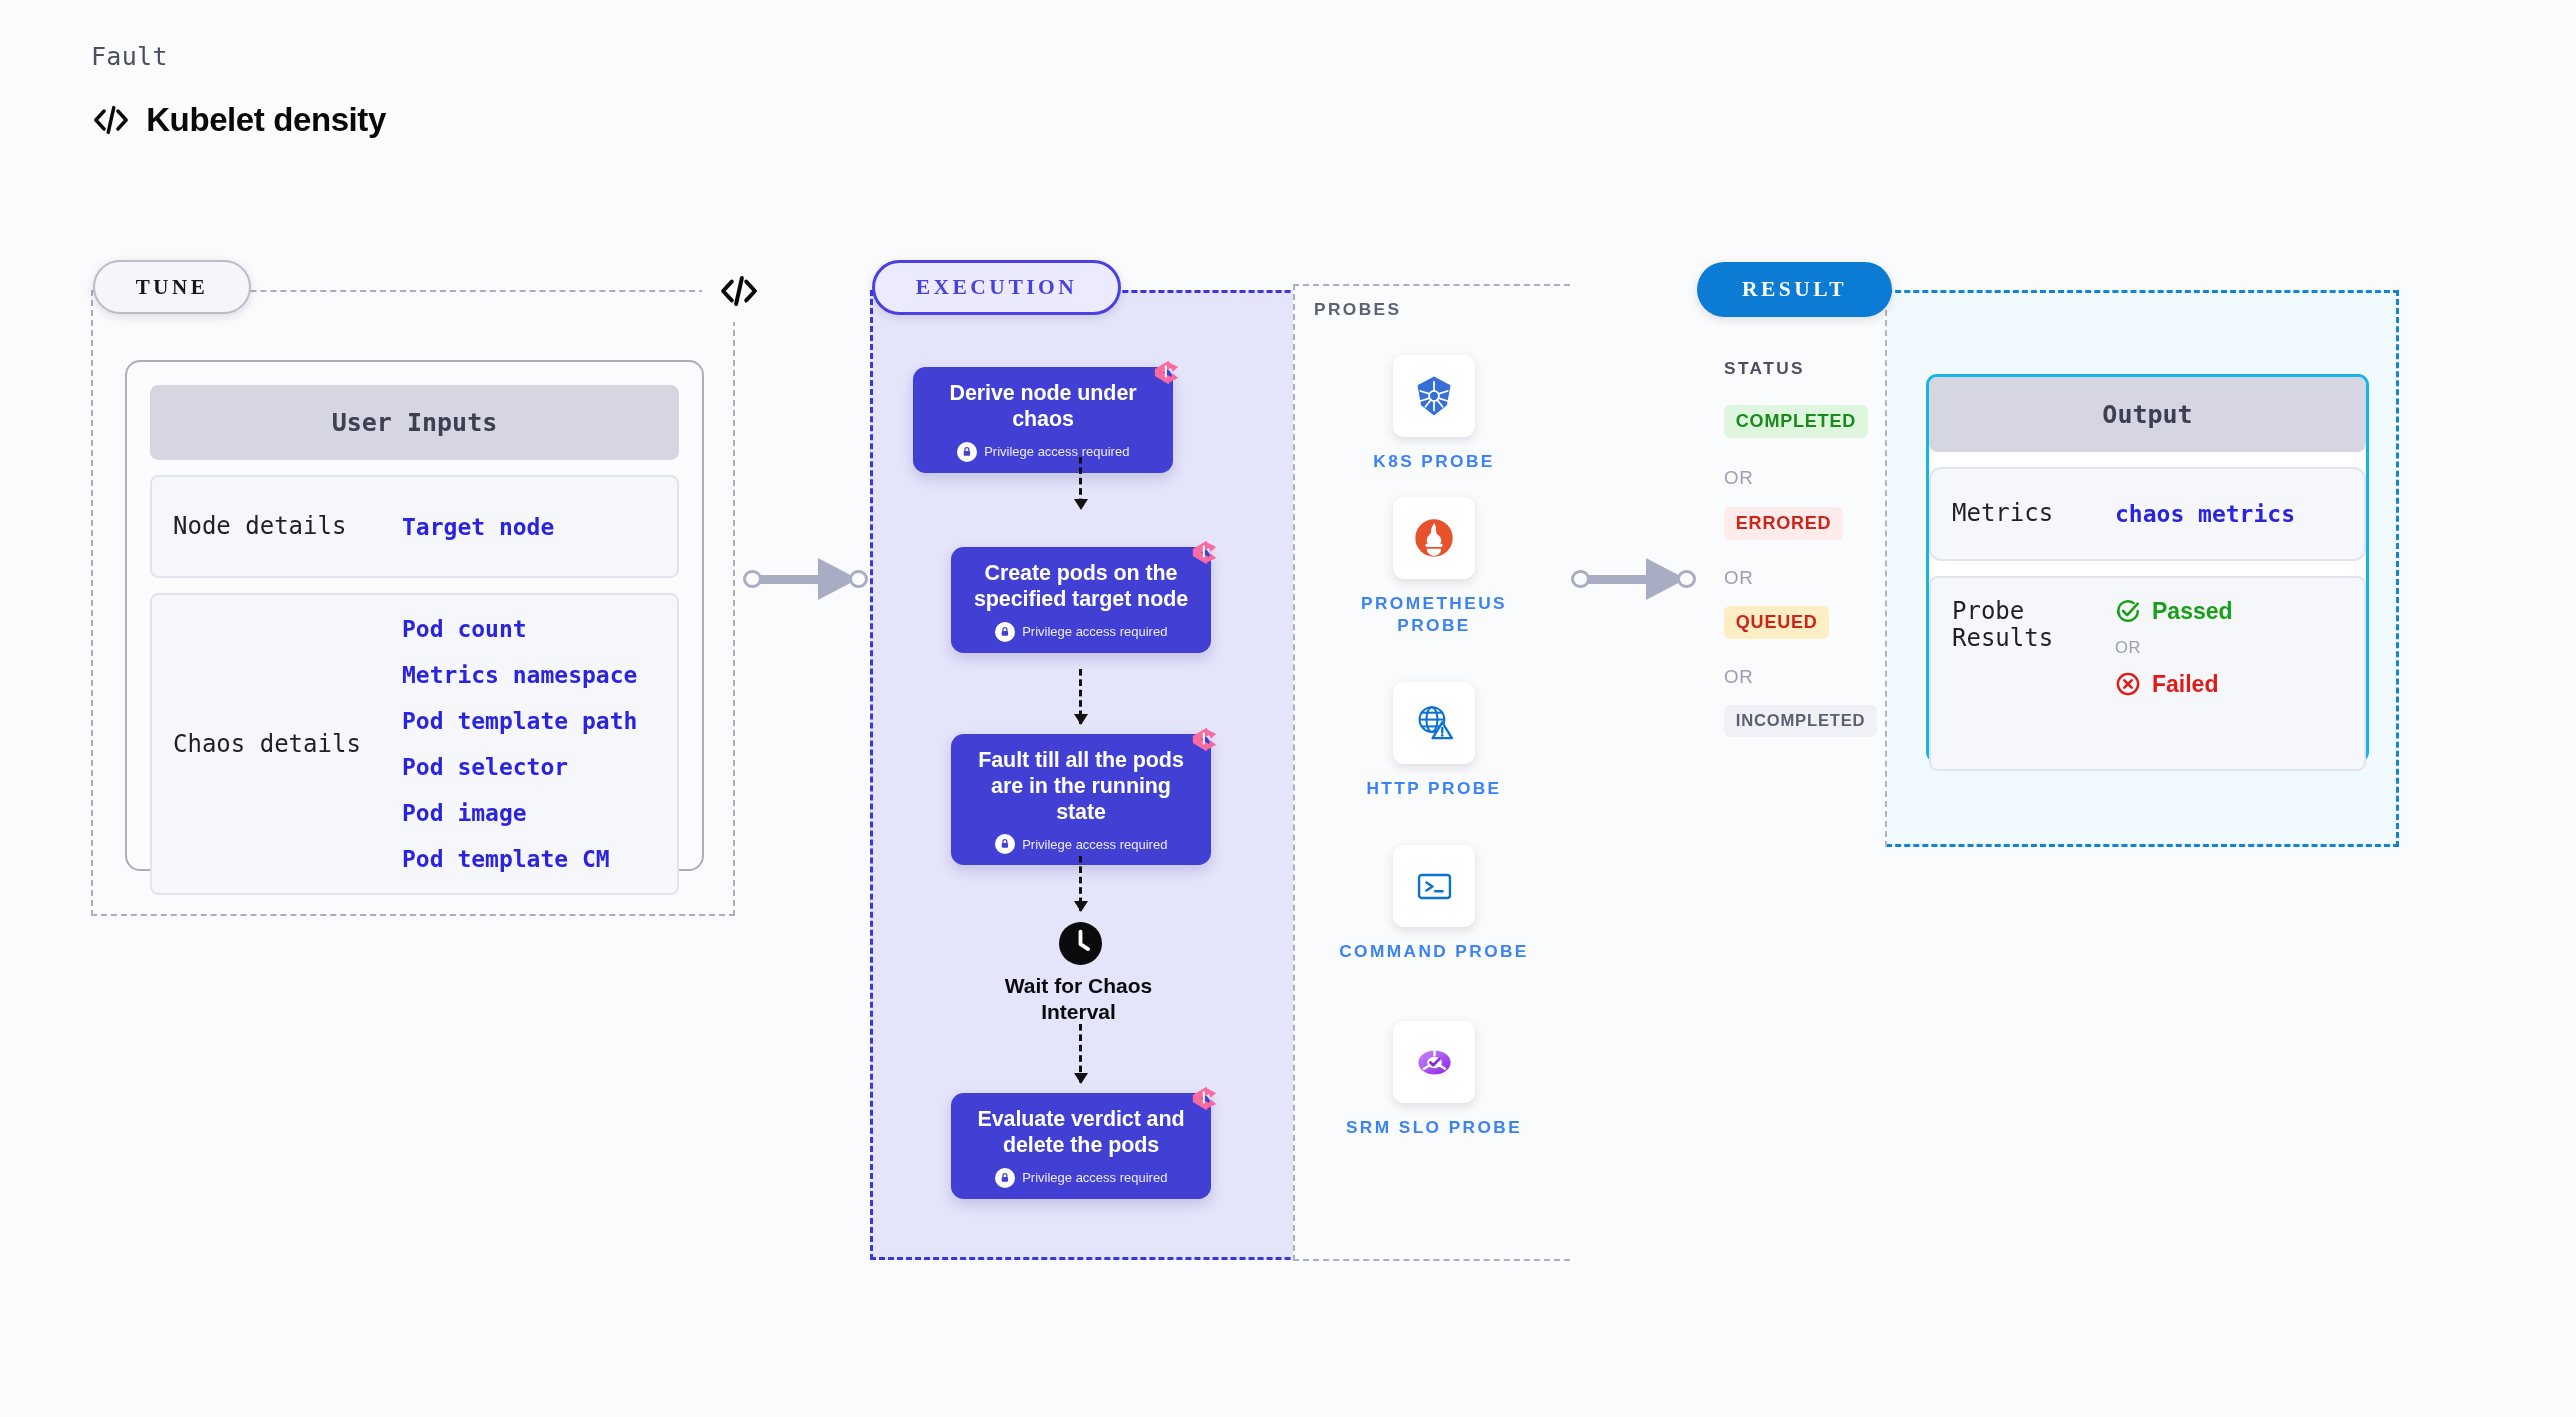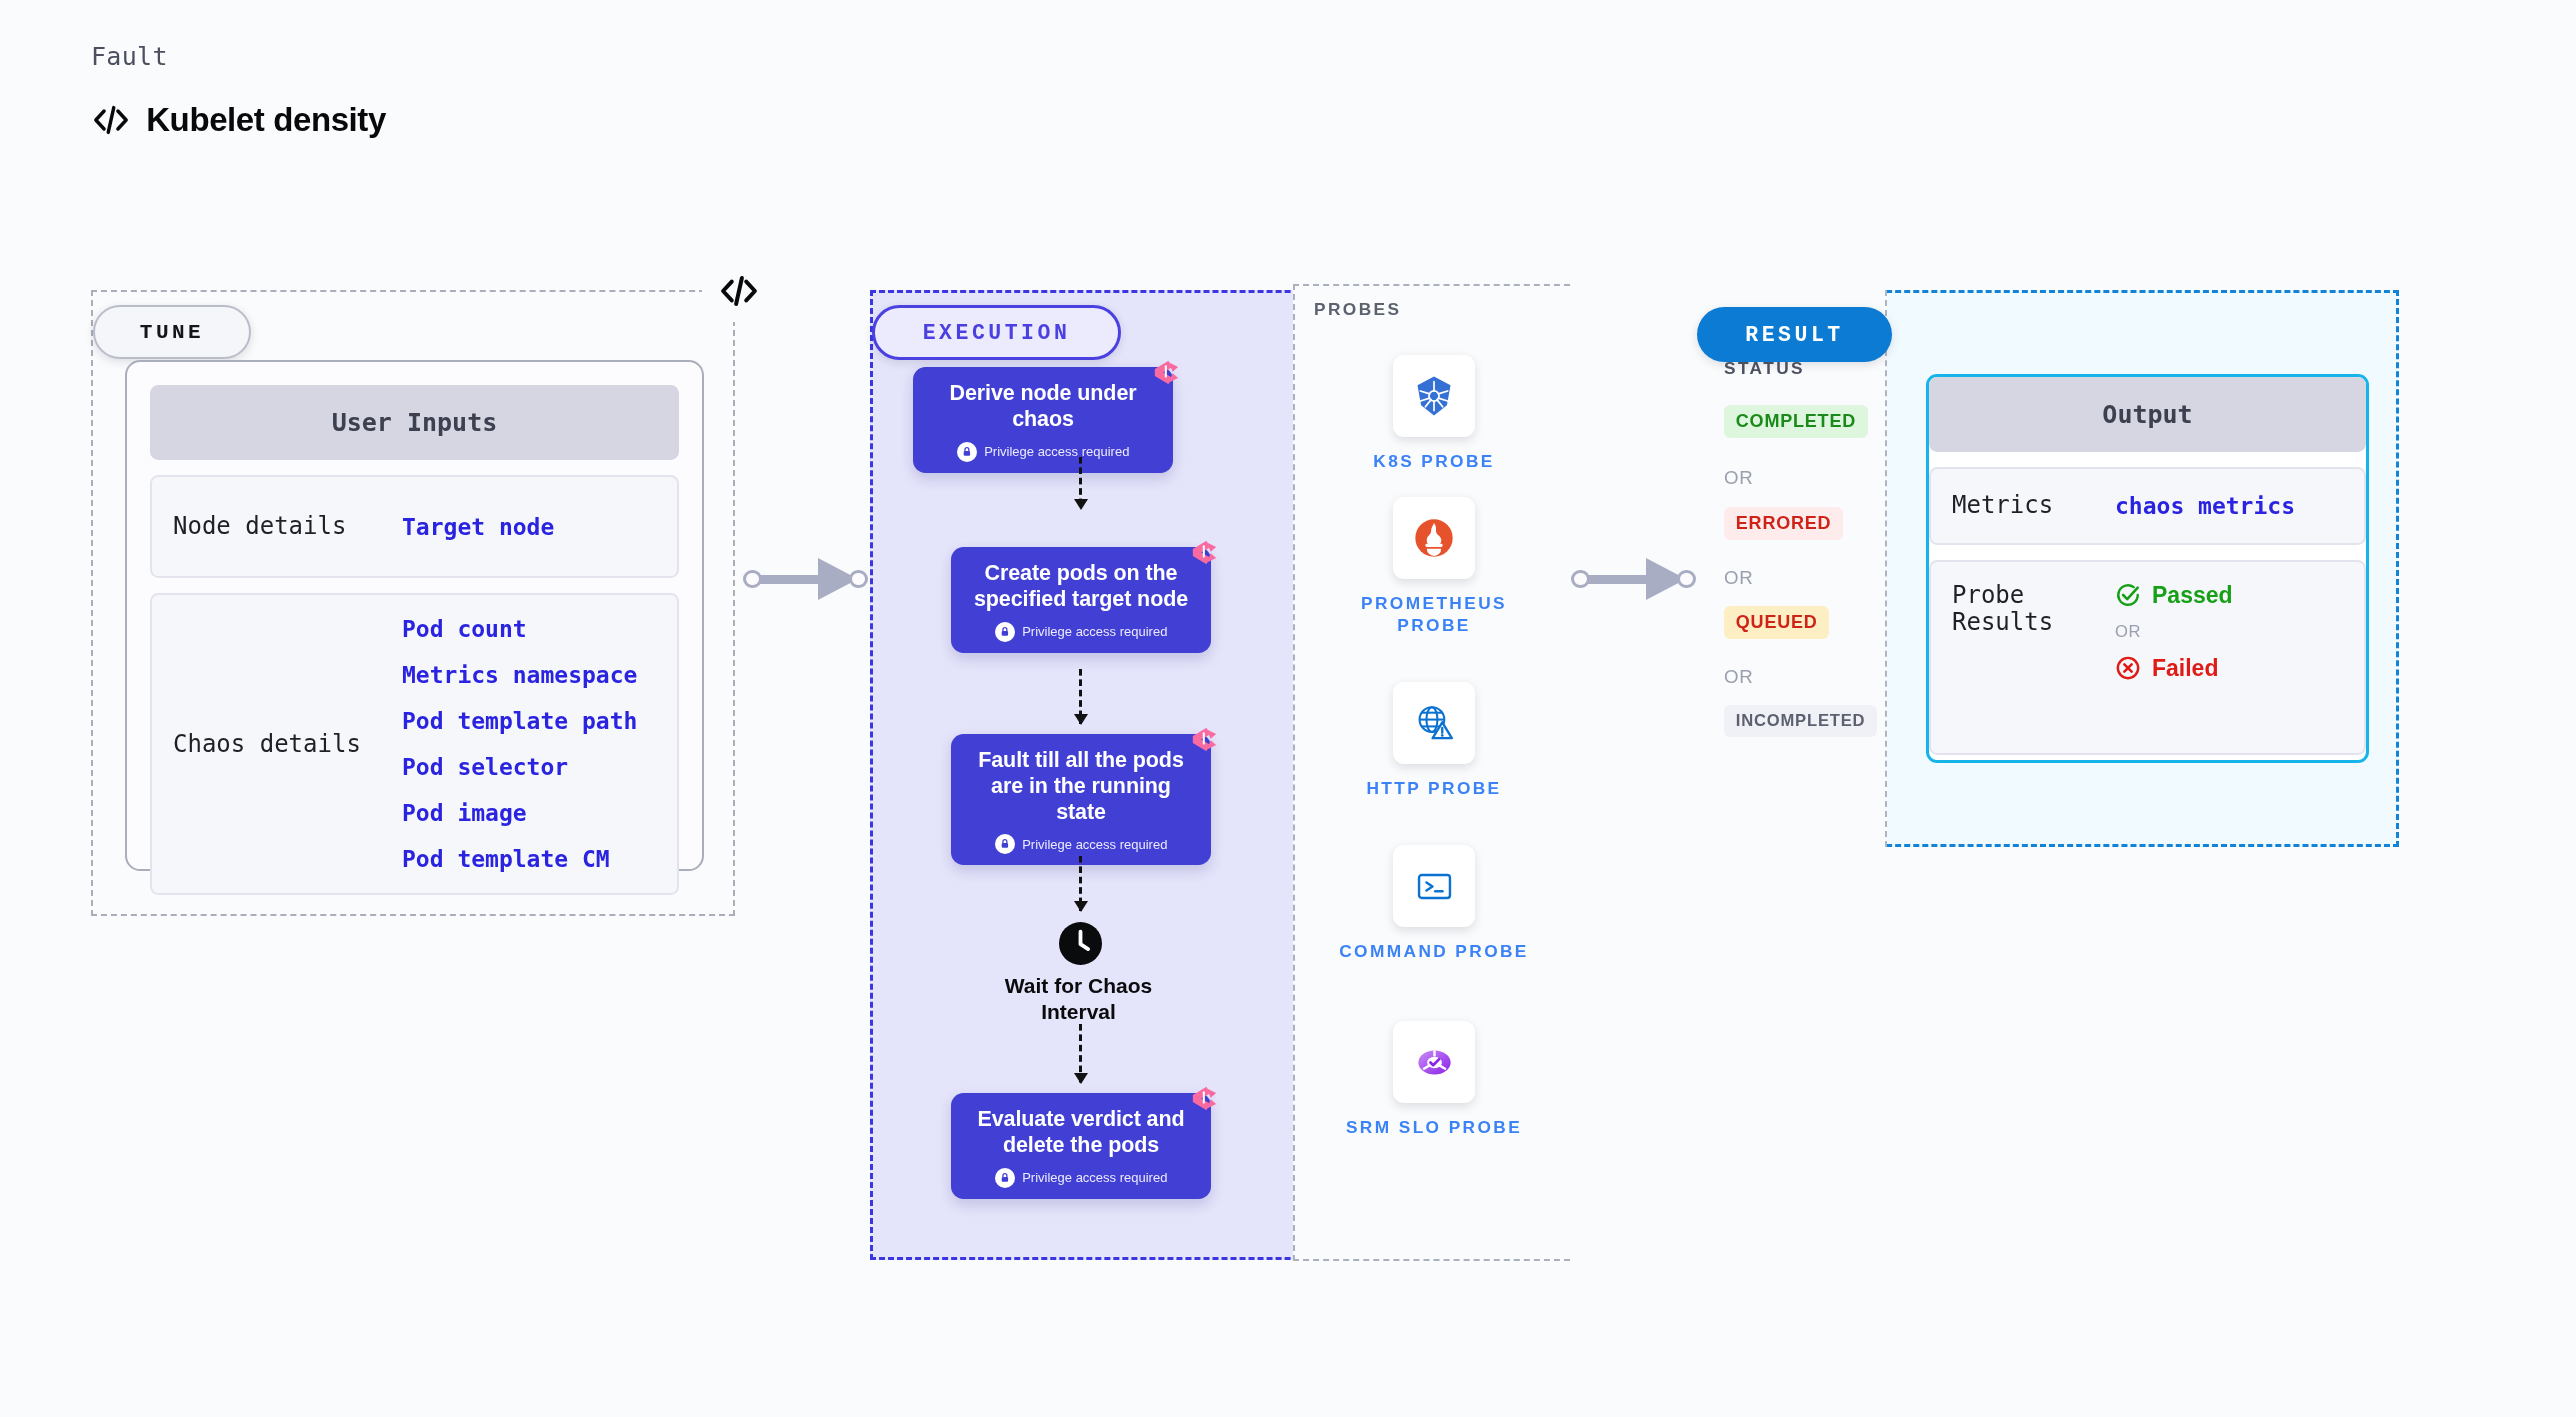--- a/index.html
+++ b/index.html
@@ -16,24 +16,23 @@
     font-family: "DejaVu Sans Mono", monospace;
     font-size: 25px; color: #4b4f5e; letter-spacing: 0.3px;
   }
   #fault-title-row { display: flex; align-items: center; gap: 15.2px; margin-top: 29px; }
   #code-icon-head { width: 40px; height: 40px; }
   #fault-title { font-size: 33px; font-weight: 700; color: #08090b; letter-spacing: -0.4px; }
   .dashed-box { position: absolute; border-style: dashed; }
 
   .stage-badge {
     position: absolute; display: flex; align-items: center; justify-content: center;
-    border-radius: 692px; font-family: Liberation Mono, monospace;
+    border-radius: 692px; font-family: Liberation Serif, serif;
     font-weight: 700; letter-spacing: 3.5px; white-space: nowrap;
     box-shadow: 0 2.8px 9.7px rgba(20,20,60,.13);
-    margin-top: 45px;
   }
 
   
   #tune-dash { left: 91px; top: 290px; width: 644px; height: 626px;
                border-width: 2.8px; border-color: #a9aeba; background: #fafbfc; }
   #tune-badge { left: 93px; top: 260px; width: 158px; height: 54px;
                 background: #f5f6fa; border: 2.8px solid #b9bdc9; color: #14161a; font-size: 21px; }
 
   #code-icon-divider { position: absolute; left: 702px; top: 260px; width: 73px; height: 62px;
                        display: flex; align-items: center; justify-content: center; background: #fafbfc; }
@@ -140,21 +139,21 @@
   .status-pill {
     position: absolute; left: 1724px; border-radius: 6.2px; padding: 6.2px 11.8px;
     font-size: 18px; font-weight: 700; letter-spacing: 0.8px;
   }
   .or-text { position: absolute; left: 1724px; font-size: 18.7px; color: #9aa0ae; letter-spacing: 0.7px; }
 
   #output-card {
     position: absolute; left: 1926px; top: 374px; width: 443px; height: 389px;
     background: #fff; border: 3.5px solid #16b4e8; border-radius: 11px; 
   }
-  #metrics-block { height: 78px; }
+  #metrics-block { height: 94px; border-radius: 12px; }
   #probe-results-block { height: 195px; align-items: flex-start; padding-top: 19.4px; }
   .result-line { display: flex; align-items: center; gap: 11px; }
   .result-word { font-size: 23px; font-weight: 700; }
 
   
   .connector { position: absolute; height: 42px; }
   .connector .rail { position: absolute; left: 9.7px; top: 16.6px; width: 82px; height: 9px; background: #a9adc3; }
   .connector .dot {
     position: absolute; top: 11.8px; width: 18.7px; height: 18.7px; border-radius: 50%;
     background: #fbfbfd; border: 3.5px solid #a9adc3;

